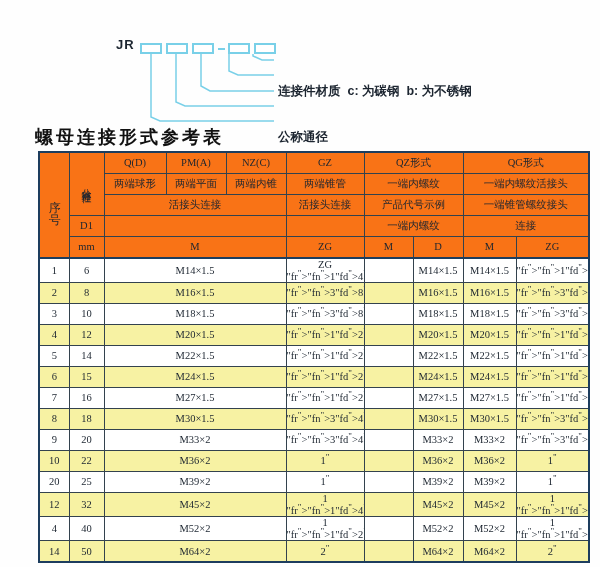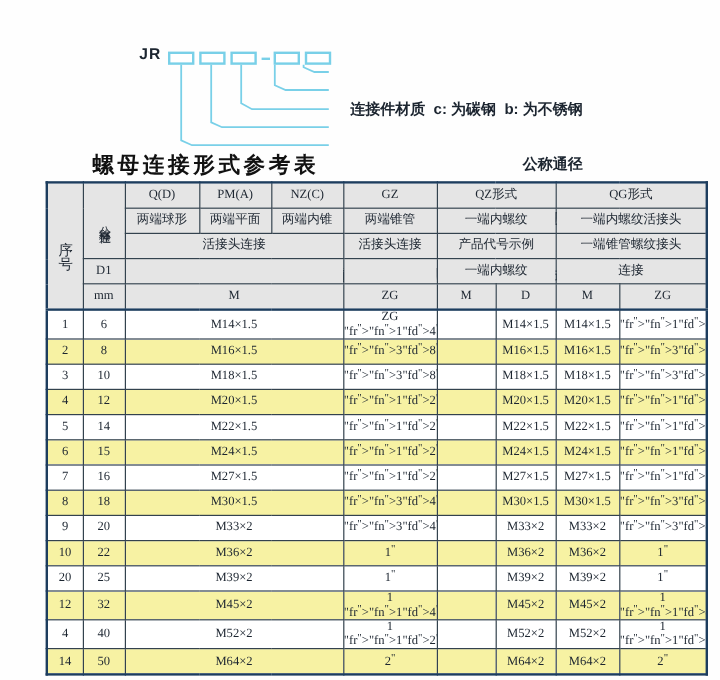--- a/index.html
+++ b/index.html
@@ -8,32 +8,32 @@
 
   
   .diag-heading{position:absolute;left:117px;top:24px;font-size:13px;font-weight:bold;letter-spacing:1px;}
   .diag-heading .star{color:#2aa0d6;margin-right:2px;font-size:12px;}
   .code-prefix{position:absolute;left:116px;top:37px;font-size:13px;font-weight:bold;letter-spacing:1px;}
   .boxes{position:absolute;left:140px;top:43px;display:flex;align-items:center;}
   .cbox{width:18px;height:7px;border:2px solid #79d0e8;background:#fff;margin-right:4px;}
   .cdash{width:7px;height:2px;background:#79d0e8;margin:0 3px 0 0;}
   .connector-svg{position:absolute;left:0;top:0;width:600px;height:140px;}
   .diag-labels{position:absolute;left:278px;top:53px;font-size:12.5px;font-weight:bold;line-height:15.4px;white-space:pre;}
-  .diag-label{height:15.4px;text-align:right;}
+  .diag-label{height:15.4px;}
 
   
   .page-title{position:absolute;left:35px;top:125px;font-size:18px;font-weight:bold;
-              letter-spacing:3px;font-family:"Liberation Serif",serif;color:#111;margin-left:42px;}
+              letter-spacing:3px;font-family:"Liberation Serif",serif;color:#111;}
 
   
   .tbl-wrap{position:absolute;left:38px;top:151px;}
   table{border-collapse:collapse;table-layout:fixed;width:550px;border:2px solid #1d3d5e;}
   th,td{border:1px solid #33424e;text-align:center;vertical-align:middle;padding:0;
         overflow:hidden;line-height:1.1;}
-  thead th{background:#e5e5e5;font-weight:normal;height:20px;font-size:10.5px;
+  thead th{background:#f97316;font-weight:normal;height:20px;font-size:10.5px;
            font-family:"Liberation Serif",serif;}
   thead{border-bottom:2px solid #1d3d5e;}
   tbody td{height:20px;font-size:10.5px;font-family:"Liberation Serif",serif;background:#fff;}
   tbody tr:nth-child(even) td{background:#f7f2a3;}
   th.v2{writing-mode:vertical-lr;text-orientation:upright;letter-spacing:14px;font-size:12px;
         font-family:"Liberation Sans",sans-serif;}
   th.v4{writing-mode:vertical-lr;text-orientation:upright;letter-spacing:2px;font-size:10px;
         font-family:"Liberation Sans",sans-serif;}
   .in{font-size:9px;vertical-align:top;position:relative;top:-2px;}
 </style>

